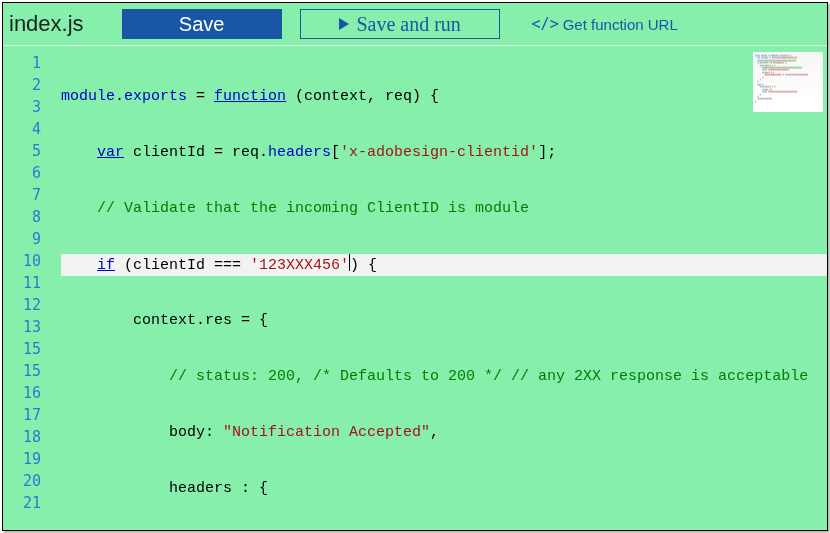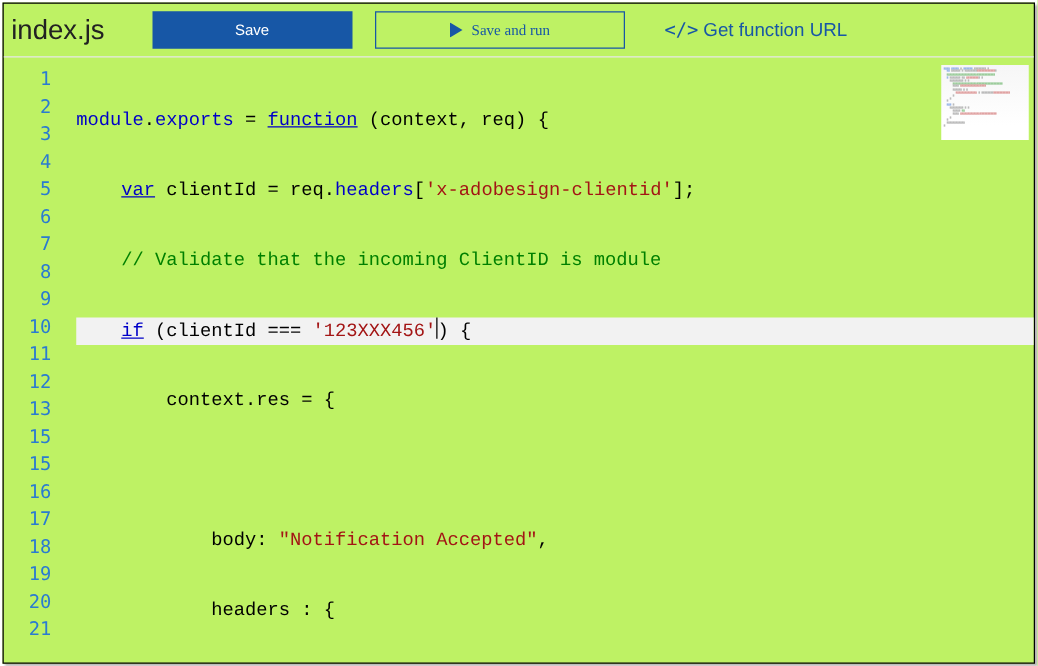--- a/index.html
+++ b/index.html
@@ -9,31 +9,31 @@
     background:#fff;
     width:830px; height:533px;
     overflow:hidden;
   }
   .frame {
     width:826px; height:529px;
     margin:2px;
     border:1px solid #000;
     box-shadow:2px 2px 2px rgba(0,0,0,.3);
     display:flex; flex-direction:column;
-    background:#bef264;
+    background:#86efac;
   }
   .toolbar {
     display:flex; align-items:center;
     height:42px; padding:0 4px 0 6px;
     gap:18px;
   }
   .file-title { font-size:22px; font-weight:400; color:#222; margin-right:20px; }
   .btn {
     height:30px; display:flex; align-items:center; justify-content:center;
-    font-size:12px; cursor:pointer; user-select:none;
+    font-size:20px; cursor:pointer; user-select:none;
   }
   .btn-primary {
     background:#1757a6; color:#fff; width:160px;
   }
   .btn-outline {
     border:1px solid #1757a6; color:#1757a6; width:200px; gap:6px;font-family:Liberation Serif, serif;
   }
   .btn-outline svg { flex:0 0 auto; }
   .link {
     color:#1757a6; font-size:15px; display:flex; align-items:center; gap:4px;
@@ -122,21 +122,21 @@
         <div>20</div>
         <div>21</div>
       </div>
 
     <div class="code">
       <div class="line"><span class="prop">module</span><span>.</span><span class="prop">exports</span><span> = </span><span class="kw">function</span><span> (context, req) {</span></div>
       <div class="line"><span>    </span><span class="kw">var</span><span> clientId = req.</span><span class="prop">headers</span><span>[</span><span class="str">'x-adobesign-clientid'</span><span>];</span></div>
       <div class="line"><span>    </span><span class="com">// Validate that the incoming ClientID is module</span></div>
       <div class="line hl"><span>    </span><span class="kw">if</span><span> (clientId === </span><span class="str">'123XXX456'</span><span class="cursor"></span><span>) {</span></div>
       <div class="line"><span>        context.res = {</span></div>
-      <div class="line"><span>            </span></div>
+      <div class="line"><span>            </span><span class="com">// status: 200, /* Defaults to 200 */ // any 2XX response is acceptable</span></div>
       <div class="line"><span>            body: </span><span class="str">"Notification Accepted"</span><span>,</span></div>
       <div class="line"><span>            headers : {</span></div>
       
       
       
       
       
       
       
       

